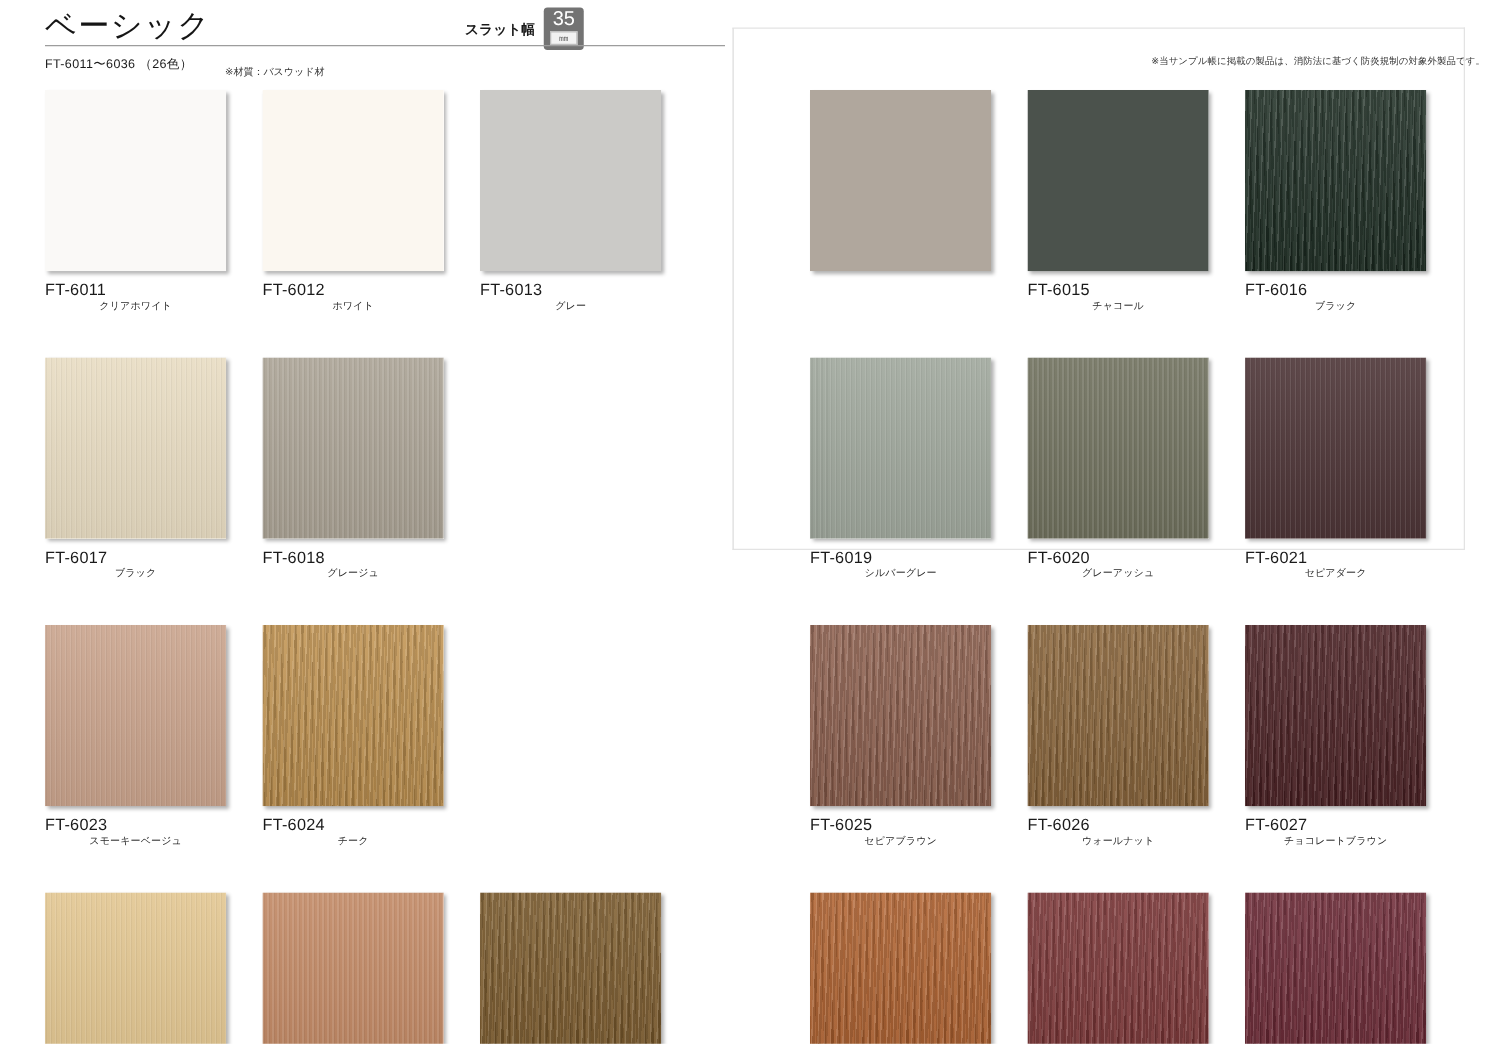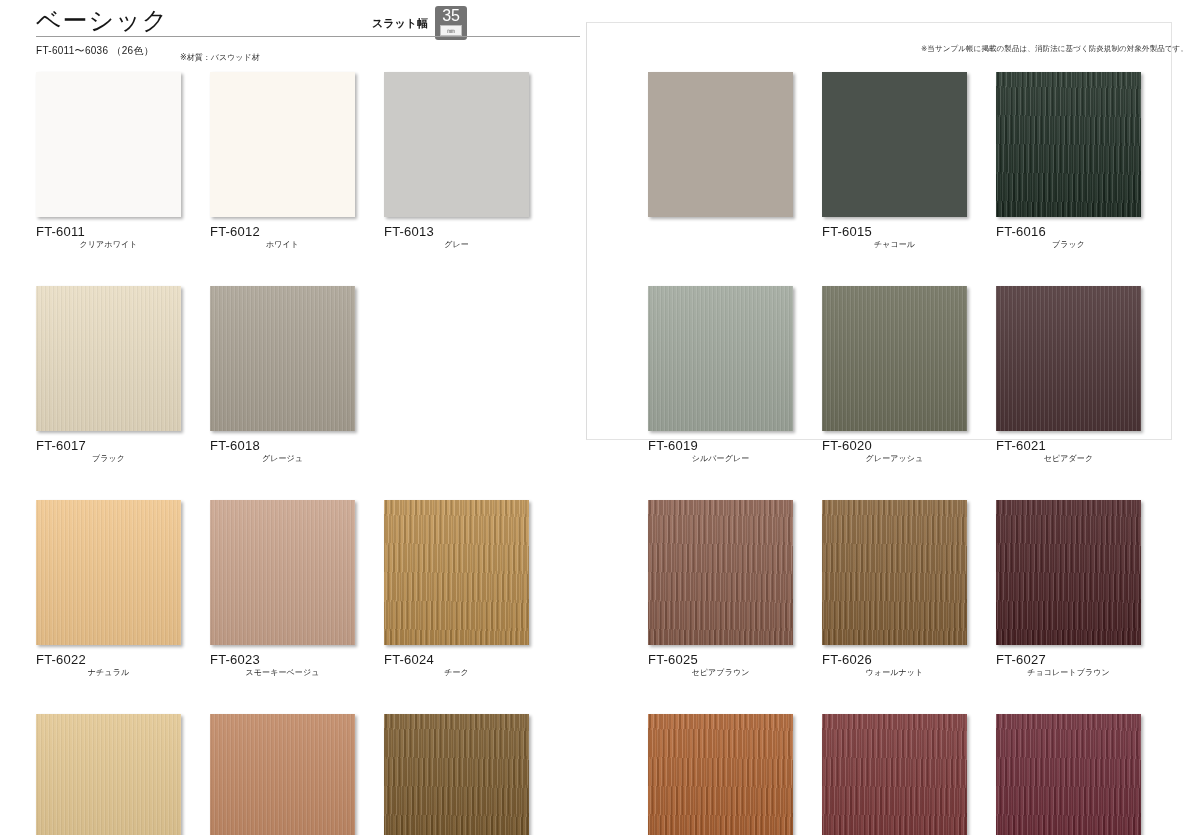--- a/index.html
+++ b/index.html
@@ -137,29 +137,20 @@
           <div class="meta">
             <div class="code">FT-6018</div>
             <div class="name">グレージュ</div>
           </div>
         </div>
         <div class="cell"></div>
       </div>
       <div class="row">
         <div class="cell">
           <div class="swatch">
-            <div class="grain" style="background:#f0c68d;background-image:repeating-linear-gradient(90deg,rgba(255,255,255,0.10) 0 1px,rgba(0,0,0,0.045) 1px 2px,rgba(255,255,255,0.0) 2px 4px),linear-gradient(180deg,rgba(255,255,255,0.10),rgba(0,0,0,0.07));"></div>
-          </div>
-          <div class="meta">
-            <div class="code">FT-6022</div>
-            <div class="name">ナチュラル</div>
-          </div>
-        </div>
-        <div class="cell">
-          <div class="swatch">
             <div class="grain" style="background:#c9a38c;background-image:repeating-linear-gradient(90deg,rgba(255,255,255,0.10) 0 1px,rgba(0,0,0,0.045) 1px 2px,rgba(255,255,255,0.0) 2px 4px),linear-gradient(180deg,rgba(255,255,255,0.10),rgba(0,0,0,0.07));"></div>
           </div>
           <div class="meta">
             <div class="code">FT-6023</div>
             <div class="name">スモーキーベージュ</div>
           </div>
         </div>
         <div class="cell">
           <div class="swatch">
             <div class="grain" style="background:#c0914d;background-image:repeating-linear-gradient(92deg,rgba(255,255,255,0.13) 0 1px,rgba(0,0,0,0.10) 1px 3px,rgba(255,255,255,0.02) 3px 5px),repeating-linear-gradient(88deg,rgba(0,0,0,0.07) 0 2px,rgba(255,255,255,0.05) 2px 6px),linear-gradient(180deg,rgba(255,255,255,0.09),rgba(0,0,0,0.10));"></div>

